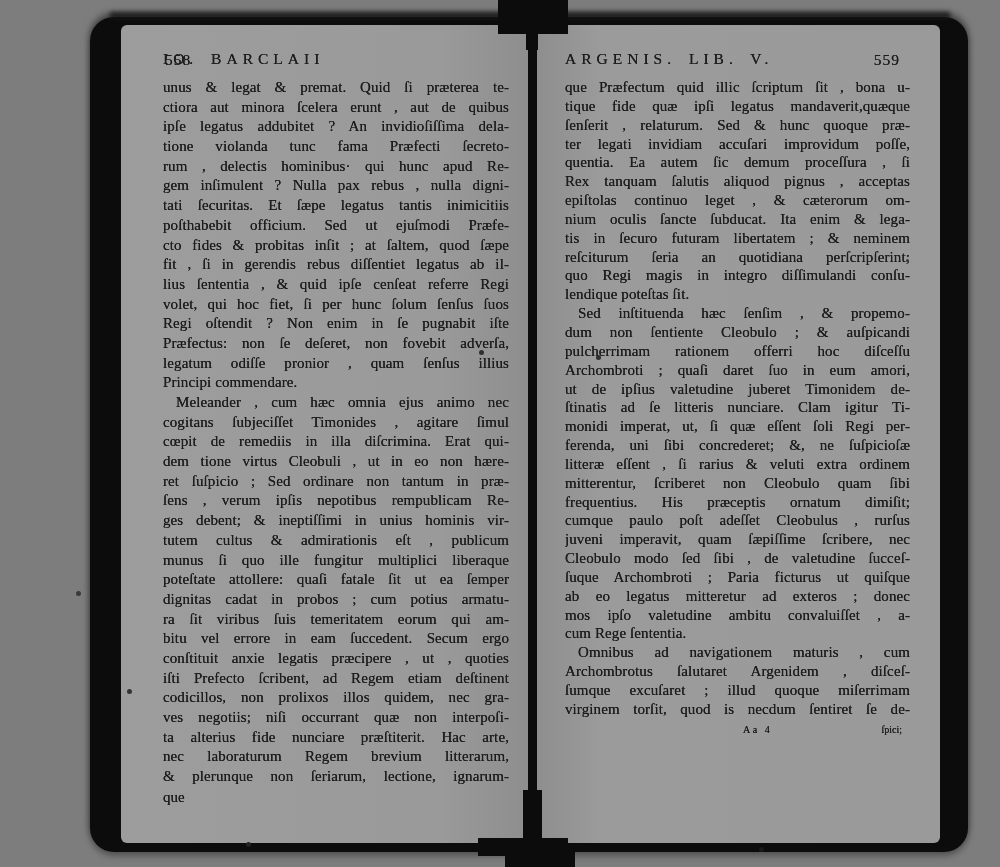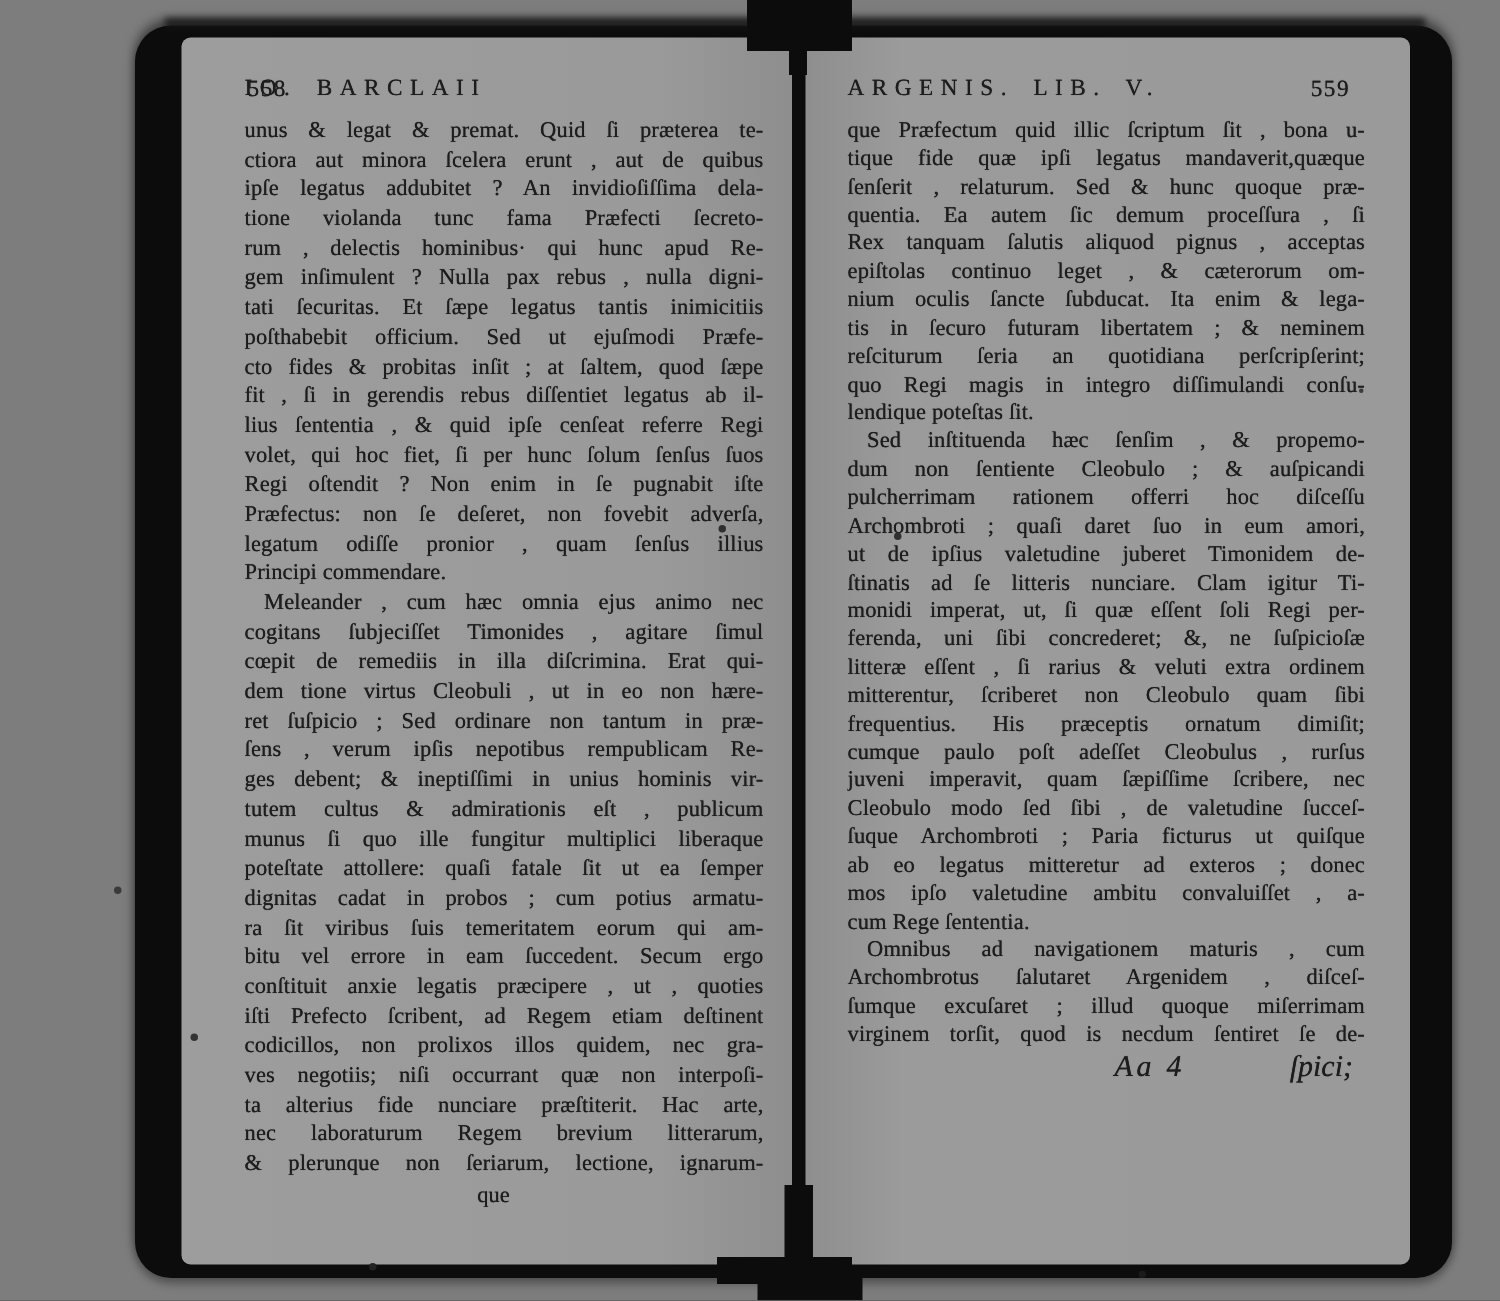--- a/index.html
+++ b/index.html
@@ -30,22 +30,22 @@
   .pg-head{position:relative;height:28px;font-size:15.5px;}
   .pg-head .num{position:absolute;top:1px;letter-spacing:1px;text-align:right;}
   .num-left{left:2px;}
   .num-right{right:10px;margin-left:40px;}
   .running{display:block;text-align:left;letter-spacing:5px;font-size:15.5px;word-spacing:4px;}
   .line{height:19.7px;line-height:19.7px;font-size:15px;letter-spacing:.1px;
         text-align:justify;text-align-last:justify;overflow:hidden;white-space:nowrap;}
   .content-right .line{height:18.85px;line-height:18.85px;}
   .line.indent{text-indent:13px;}
   .line.end{text-align-last:left;}
-  .catch-row{height:20px;line-height:20px;font-size:15px;text-align:center;padding-right:14px;}
-  .sig-row{position:relative;height:22px;line-height:22px;font-size:20px;font-style:italic;}
+  .catch-row{height:20px;line-height:20px;font-size:15px;text-align:left;padding-right:14px;}
+  .sig-row{position:relative;height:22px;line-height:22px;font-size:10px;}
   .sig-mark{position:absolute;left:178px;letter-spacing:2.5px;}
   .sig-catch{position:absolute;right:8px;}
   
   .speck{position:absolute;left:0;top:0;width:3px;height:3px;background:transparent;border-radius:50%;
          box-shadow:77px 592px 0 1px #3a3a3a,128px 690px 0 1px #333,
                     480px 351px 0 1px #2f2f2f,597px 356px 0 1px #303030,
                     906px 259px 0 0 #3c3c3c,247px 843px 0 1px #222,760px 848px 0 1px #1a1a1a;}
 </style>
 </head>
 <body>
@@ -113,20 +113,21 @@
 
   <div class="content content-right">
     <div class="pg-head">
       <span class="running">ARGENIS. LIB. V.</span>
       <span class="num num-right">559</span>
     </div>
     <div class="textcol">
         <div class="line">que Præfectum quid illic ſcriptum ſit , bona u-</div>
         <div class="line">tique fide quæ ipſi legatus mandaverit,quæque</div>
         <div class="line">ſenſerit , relaturum. Sed &amp; hunc quoque præ-</div>
+        <div class="line">ter legati invidiam accuſari improvidum poſſe,</div>
         <div class="line">quentia. Ea autem ſic demum proceſſura , ſi</div>
         <div class="line">Rex tanquam ſalutis aliquod pignus , acceptas</div>
         <div class="line">epiſtolas continuo leget , &amp; cæterorum om-</div>
         <div class="line">nium oculis ſancte ſubducat. Ita enim &amp; lega-</div>
         <div class="line">tis in ſecuro futuram libertatem ; &amp; neminem</div>
         <div class="line">reſciturum ſeria an quotidiana perſcripſerint;</div>
         <div class="line">quo Regi magis in integro diſſimulandi conſu-</div>
         <div class="line end">lendique poteſtas ſit.</div>
         <div class="line indent">Sed inſtituenda hæc ſenſim , &amp; propemo-</div>
         <div class="line">dum non ſentiente Cleobulo ; &amp; auſpicandi</div>

